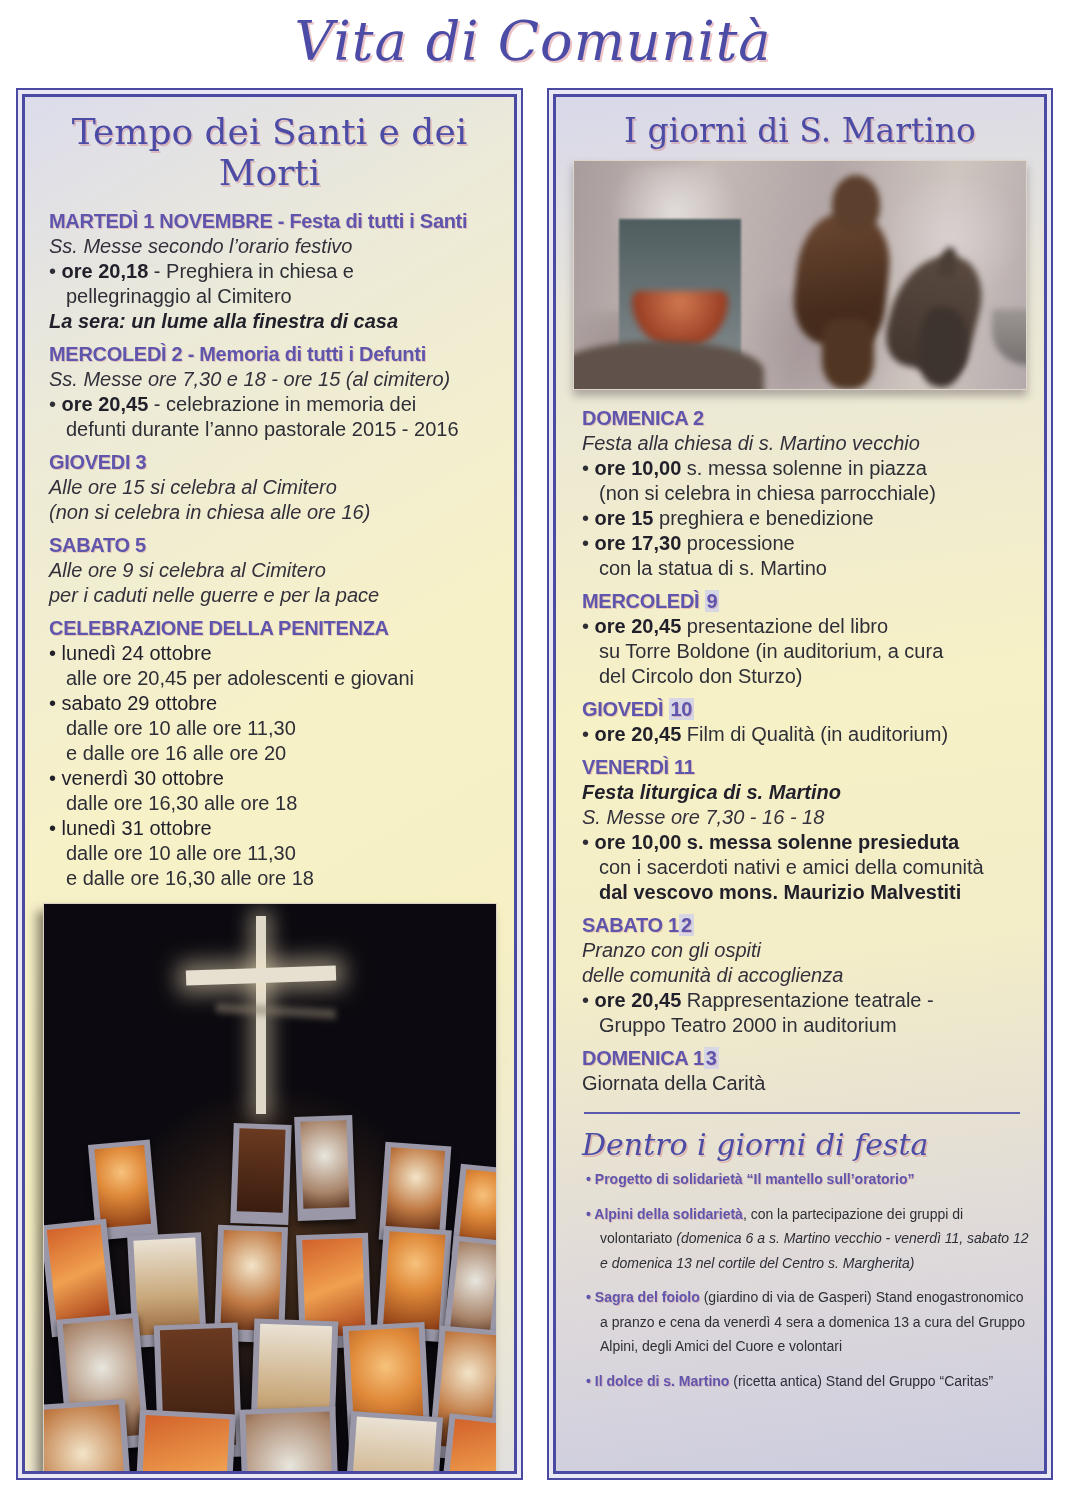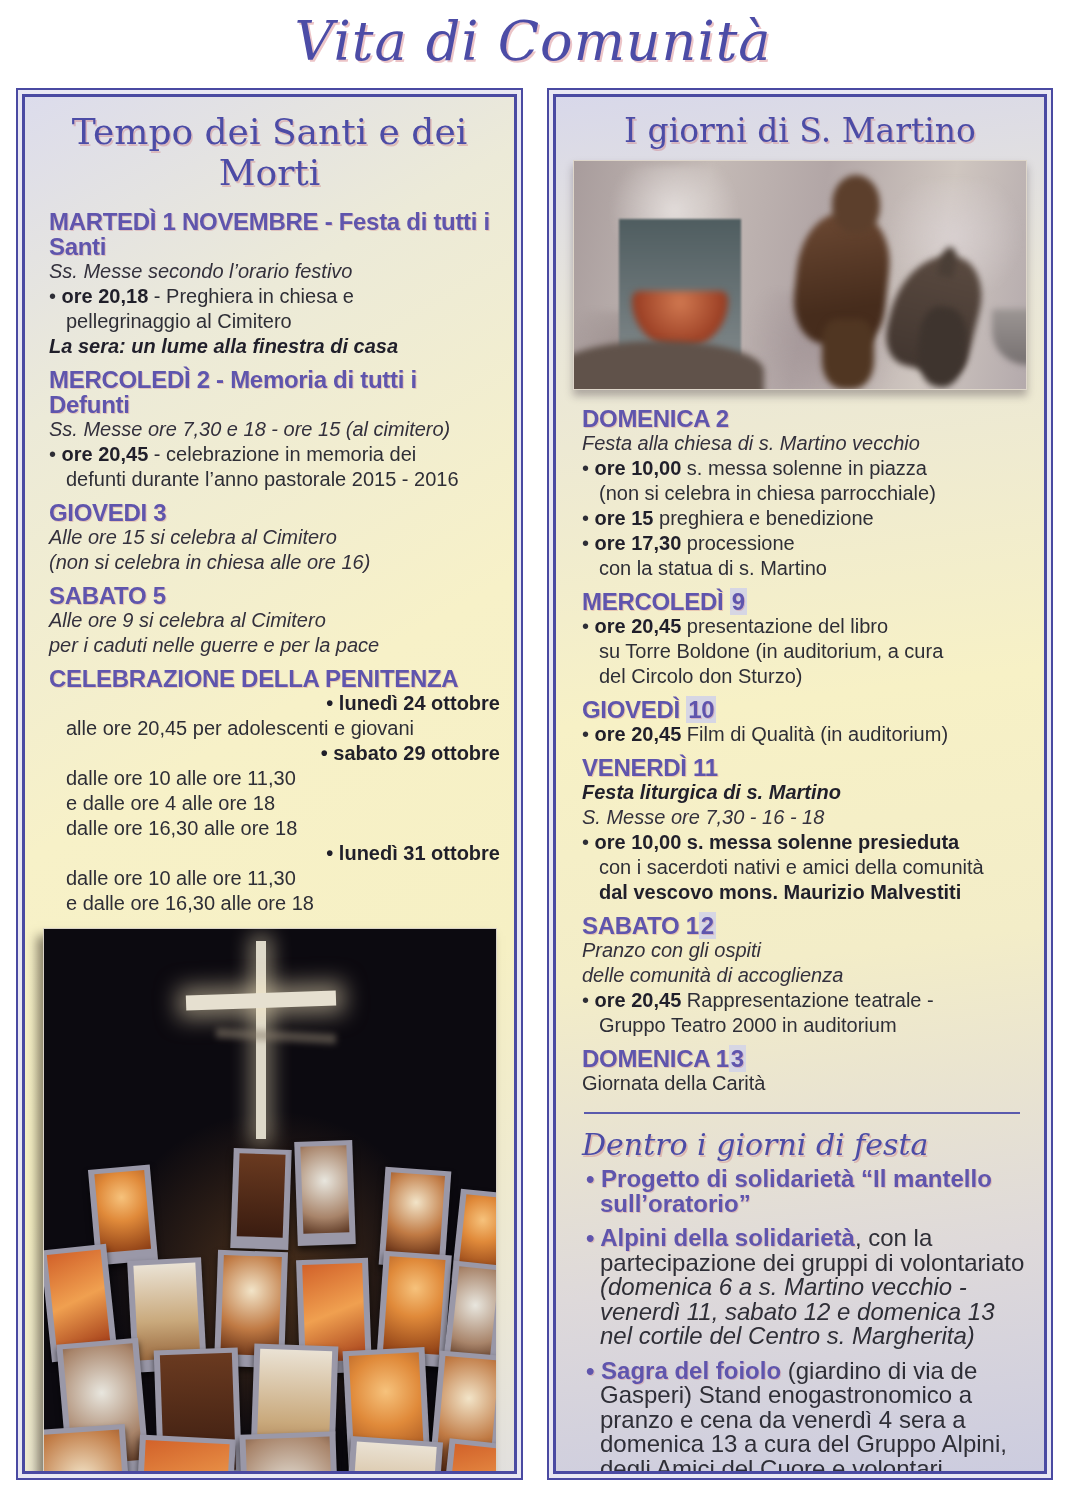--- a/index.html
+++ b/index.html
@@ -27,36 +27,36 @@
   .phead{font-family:"DejaVu Serif",serif;font-weight:normal;
     text-align:center;color:#4c4ca6;margin:14px 6px 4px 6px;
     text-shadow:1.5px 1.5px 0 rgba(200,85,95,.3);}
   #left-panel .phead{font-size:36px;}
   #right-panel .phead{font-size:33px;}
 
   
   .content{padding:4px 14px 0 24px;font-size:20px;line-height:25px;color:#2e2e36;}
   #right-panel .content{padding-left:26px;padding-top:8px;}
   .content p{margin:0;}
-  .day{color:#5f55ad;font-weight:bold;font-size:24px;letter-spacing:-0.3px;margin-top:8px !important;
+  .day{color:#5f55ad;font-weight:bold;font-size:20px;letter-spacing:-0.3px;margin-top:8px !important;
        text-shadow:1px 1px 0 rgba(200,85,95,.25);}
   .it{font-style:italic;color:#33303c;}
   .bit{font-style:italic;font-weight:bold;color:#201f2a;}
-  .bld{font-weight:bold;color:#201f2a;text-align:right;}
+  .bld{font-weight:normal;color:#201f2a;}
   .ind{padding-left:17px;}
   .content .b{font-weight:bold;color:#201f2a;}
   .content .i{font-style:italic;}
   .content .pb{color:#5f55ad;font-weight:bold;text-shadow:1px 1px 0 rgba(200,85,95,.25);}
   .content .hl{background:#d6d6e4;padding:0 2px;}
 
   
   .divider{height:2px;background:#5a5aad;margin:16px 10px 8px 2px;}
   .festa-head{font-family:"DejaVu Serif",serif;font-style:italic;font-weight:normal;
     font-size:30px;color:#4c4ca6;margin:18px 0 10px 0;text-shadow:1.5px 1.5px 0 rgba(200,85,95,.3);}
-  .festa p{margin:0 0 10px 0;padding-left:18px;text-indent:-14px;line-height:24.5px;font-size:24px;}
+  .festa p{margin:0 0 10px 0;padding-left:18px;text-indent:-14px;line-height:24.5px;font-size:14px;}
 
   
   .photo{position:relative;width:452px;height:572px;margin:12px auto 0 auto;
     background:#0c0a10;border:1px solid #d8d2c6;
     box-shadow:-6px 8px 10px rgba(30,22,16,.5);overflow:hidden;}
   .photo .glow{position:absolute;left:60px;top:180px;width:340px;height:340px;
     background:radial-gradient(circle,rgba(240,150,60,.28) 0%,rgba(240,150,60,0) 70%);}
   .cross{position:absolute;left:212px;top:12px;}
   .cross .cv{position:absolute;left:0;top:0;width:10px;height:198px;background:#ddd8c8;
     box-shadow:0 0 20px 6px rgba(255,240,200,.45);}
@@ -120,21 +120,22 @@
       <p class="it"><span>Alle ore 15 si celebra al Cimitero</span></p>
       <p class="it"><span>(non si celebra in chiesa alle ore 16)</span></p>
       <p class="day"><span>SABATO 5</span></p>
       <p class="it"><span>Alle ore 9 si celebra al Cimitero</span></p>
       <p class="it"><span>per i caduti nelle guerre e per la pace</span></p>
       <p class="day"><span>CELEBRAZIONE DELLA PENITENZA</span></p>
       <p class="bld"><span>• lunedì 24 ottobre</span></p>
       <p class="ind"><span>alle ore 20,45 per adolescenti e giovani</span></p>
       <p class="bld"><span>• sabato 29 ottobre</span></p>
       <p class="ind"><span>dalle ore 10 alle ore 11,30</span></p>
-      <p class="ind"><span>e dalle ore 4 alle ore 18</span></p>
+      <p class="ind"><span>e dalle ore 16 alle ore 20</span></p>
+      <p class="bld"><span>• venerdì 30 ottobre</span></p>
       <p class="ind"><span>dalle ore 16,30 alle ore 18</span></p>
       <p class="bld"><span>• lunedì 31 ottobre</span></p>
       <p class="ind"><span>dalle ore 10 alle ore 11,30</span></p>
       <p class="ind"><span>e dalle ore 16,30 alle ore 18</span></p>
     </div>
 
     <div class="photo">
       <span class="glow"></span>
       <span class="cross">
           <span class="cv"></span>

